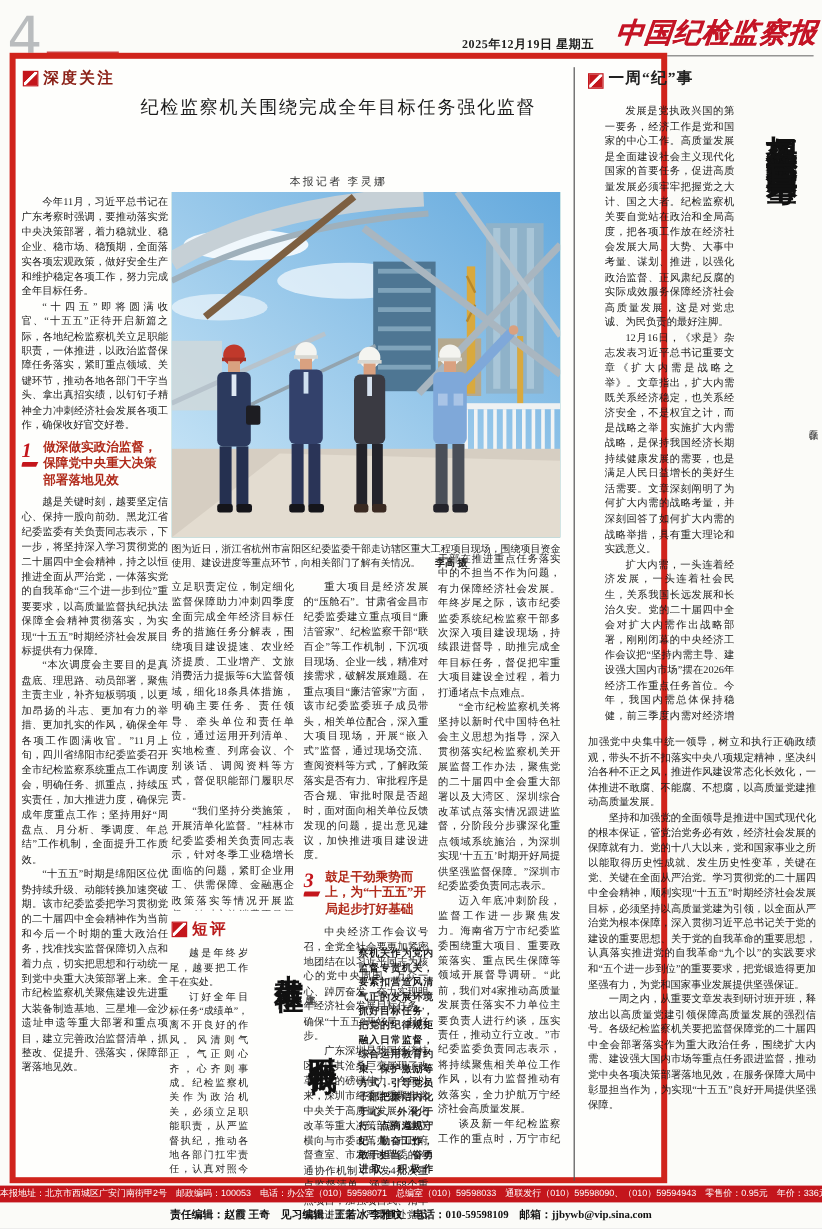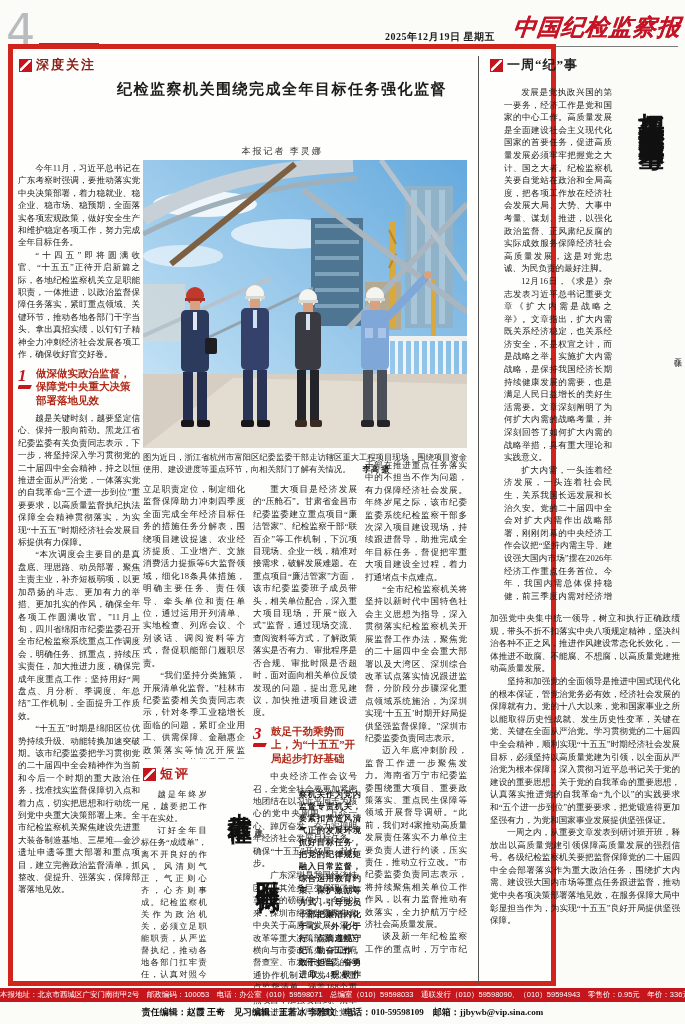--- a/index.html
+++ b/index.html
@@ -14,21 +14,21 @@
   .hdr-date{position:absolute;right:190px;top:30px;font-size:10px;font-weight:bold;letter-spacing:.5px;white-space:nowrap;}
   .masthead{position:absolute;right:4px;top:12px;font-size:23px;font-weight:bold;font-style:italic;
             color:#c41425;letter-spacing:1px;transform:skewX(-6deg);text-shadow:.4px 0 0 #c41425;}
   
   .main-box{position:absolute;left:8px;top:44px;width:548px;height:942px;box-sizing:border-box;
             border:5px solid #d0241c;background:#fefefc;}
   .tag{position:absolute;display:flex;align-items:center;gap:4px;font-weight:bold;}
   .tag-icon{width:13px;height:13px;background:linear-gradient(135deg,#c4161c 38%,#fff 42%,#fff 54%,#c4161c 58%);
             border:1px solid #c4161c;box-sizing:border-box;}
   .tag-deep{left:6px;top:7px;font-size:13px;color:#8a1f15;letter-spacing:2px;}
-  .kicker{position:absolute;left:0;right:0;top:31px;text-align:center;font-size:15px;font-weight:bold;letter-spacing:1.5px;}
+  .kicker{position:absolute;left:0;right:0;top:31px;text-align:center;font-size:15px;font-weight:normal;letter-spacing:1.5px;}
   .headline{position:absolute;left:0;right:0;top:52px;text-align:center;font-size:38px;font-weight:bold;letter-spacing:14px;}
   .byline{position:absolute;left:0;right:0;top:96px;text-align:center;font-size:9px;letter-spacing:2px;color:#333;}
   
   .tb{font-size:8.6px;line-height:12.4px;text-align:justify;overflow:hidden;position:absolute;}
   .tb p{margin:0;text-indent:2em;text-align:justify;}
   .cont p:first-child{text-indent:0;}
   .subhead{display:flex;gap:5px;margin:6px 0 5px;color:#b02a1a;font-weight:bold;align-items:flex-start;}
   .subhead .num{font-size:17px;font-style:italic;line-height:1;color:#c4161c;}
   .subhead .num i{display:block;width:13px;height:4px;background:#c4161c;transform:skewX(-25deg);margin-top:1px;}
   .subhead .txt{font-size:10.5px;line-height:13.5px;text-align:left;}
@@ -47,21 +47,21 @@
   .cm-left{width:76px;height:192px;}
   .cm-right{width:72px;height:192px;font-weight:bold;}
   .cm-title{position:relative;width:66px;height:192px;flex:none;}
   .cm-t{position:absolute;writing-mode:vertical-rl;font-weight:bold;font-size:24px;letter-spacing:3px;color:#111;}
   .cm-t1{left:4px;top:4px;}
   .cm-t2{right:2px;top:72px;}
   .cm-byline{position:absolute;left:32px;top:34px;writing-mode:vertical-rl;font-size:8px;color:#444;}
   
   .divider{position:absolute;left:478px;top:56px;height:928px;border-left:1px solid #555;}
   .week{position:absolute;left:488px;top:52px;width:195px;height:932px;}
-  .tag-week{left:2px;top:4px;font-size:13px;color:#222;letter-spacing:1px;}
+  .tag-week{left:2px;top:4px;font-size:13px;color:#222;letter-spacing:1px;align-items:flex-end;}
   .week-top{left:16px;top:34px;width:108px;height:516px;}
   .week-headline{position:absolute;right:14px;top:40px;height:520px;writing-mode:vertical-rl;
                  font-size:26px;font-weight:bold;letter-spacing:2px;color:#111;}
   .week-byline{position:absolute;right:1px;top:300px;writing-mode:vertical-rl;font-size:8px;color:#444;}
   .week-bottom{left:2px;top:560px;width:190px;height:370px;font-size:8.6px;line-height:13px;}
   .week .tb{font-size:8.6px;line-height:12.6px;}
   
   .footer-bar{position:absolute;left:0;top:988px;width:685px;height:14px;background:#c4161c;color:#fff;
               font-family:"Liberation Sans","DejaVu Sans",sans-serif;font-size:7.5px;line-height:14px;text-align:center;white-space:nowrap;}
   .footer-editors{position:absolute;left:0;top:1006px;width:685px;text-align:center;font-size:9px;font-weight:bold;color:#111;}

